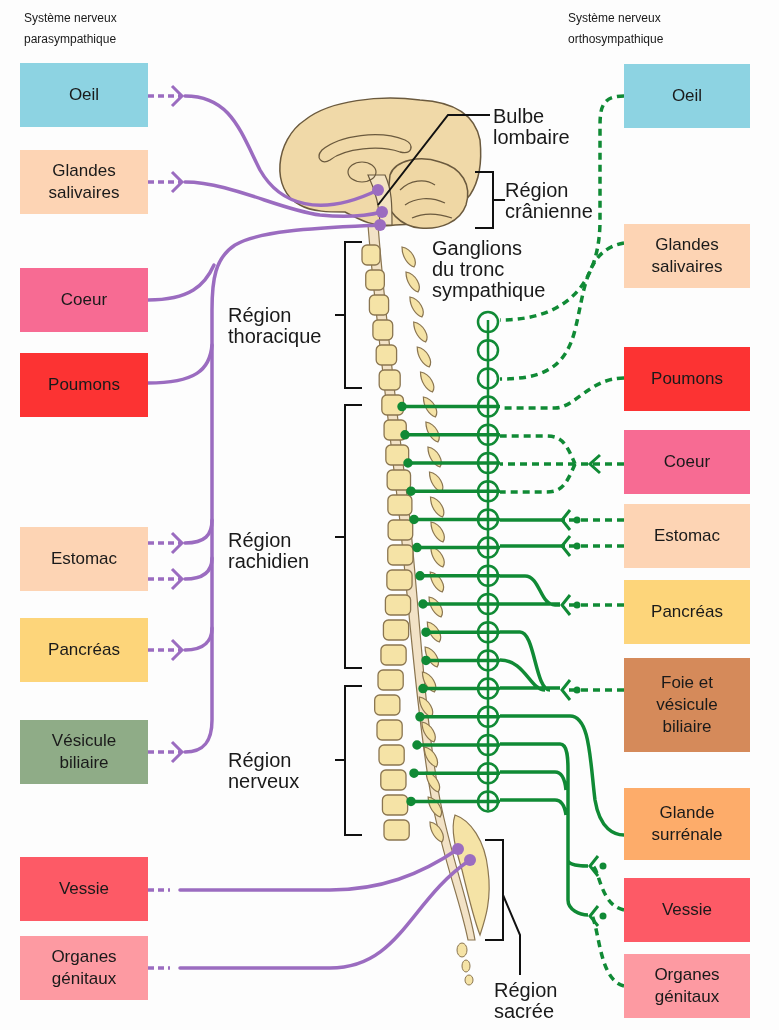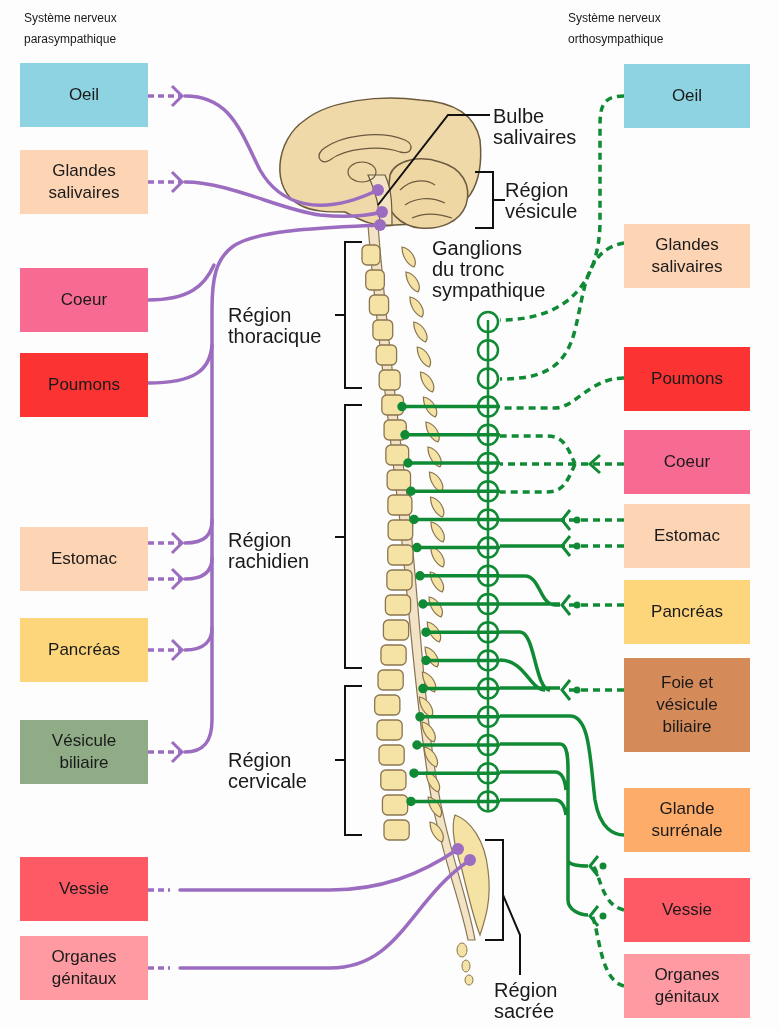--- a/index.html
+++ b/index.html
@@ -278,52 +278,52 @@
     </div>
     <div class="organ" style="left: 624px; top: 504px; width: 126px; height: 64px; background: rgb(253, 212, 180);">
       <span style="padding: 0px 14px;">Estomac</span>
     </div>
     <div class="organ" style="left: 624px; top: 580px; width: 126px; height: 64px; background: rgb(253, 213, 122);">
       <span style="padding: 0px 14px;">Pancréas</span>
     </div>
     <div class="organ" style="left: 624px; top: 658px; width: 126px; height: 94px; background: rgb(213, 138, 90);">
       <span style="padding: 0px 14px;">Foie et vésicule biliaire</span>
     </div>
-    <div class="organ" style="left: 624px; top: 788px; width: 126px; height: 64px; background: rgb(253, 172, 106);">
+    <div class="organ" style="left: 624px; top: 788px; width: 126px; height: 72px; background: rgb(253, 172, 106);">
       <span style="padding: 0px 14px;">Glande surrénale</span>
     </div>
     <div class="organ" style="left: 624px; top: 878px; width: 126px; height: 64px; background: rgb(253, 90, 102);">
       <span style="padding: 0px 14px;">Vessie</span>
     </div>
     <div class="organ" style="left: 624px; top: 954px; width: 126px; height: 64px; background: rgb(253, 154, 162);">
       <span style="padding: 0px 14px;">Organes génitaux</span>
     </div>
   </div>
 
 <div class="lbl" style="left:493px;top:106px;">
   <div>Bulbe</div>
-  <div>salivaires</div>
+  <div>lombaire</div>
 </div>
 <div class="lbl" style="left:505px;top:180px;">
   <div>Région</div>
-  <div>vésicule</div>
+  <div>crânienne</div>
 </div>
 <div class="lbl" style="left:432px;top:238px;">
   <div>Ganglions</div>
   <div>du tronc</div>
   <div>sympathique</div>
 </div>
 <div class="lbl" style="left:228px;top:305px;">
   <div>Région</div>
   <div>thoracique</div>
 </div>
 <div class="lbl" style="left:228px;top:530px;">
   <div>Région</div>
   <div>rachidien</div>
 </div>
 <div class="lbl" style="left:228px;top:750px;">
   <div>Région</div>
-  <div>cervicale</div>
+  <div>nerveux</div>
 </div>
 <div class="lbl" style="left:494px;top:980px;">
   <div>Région</div>
   <div>sacrée</div>
 </div>
 
 </body></html>

